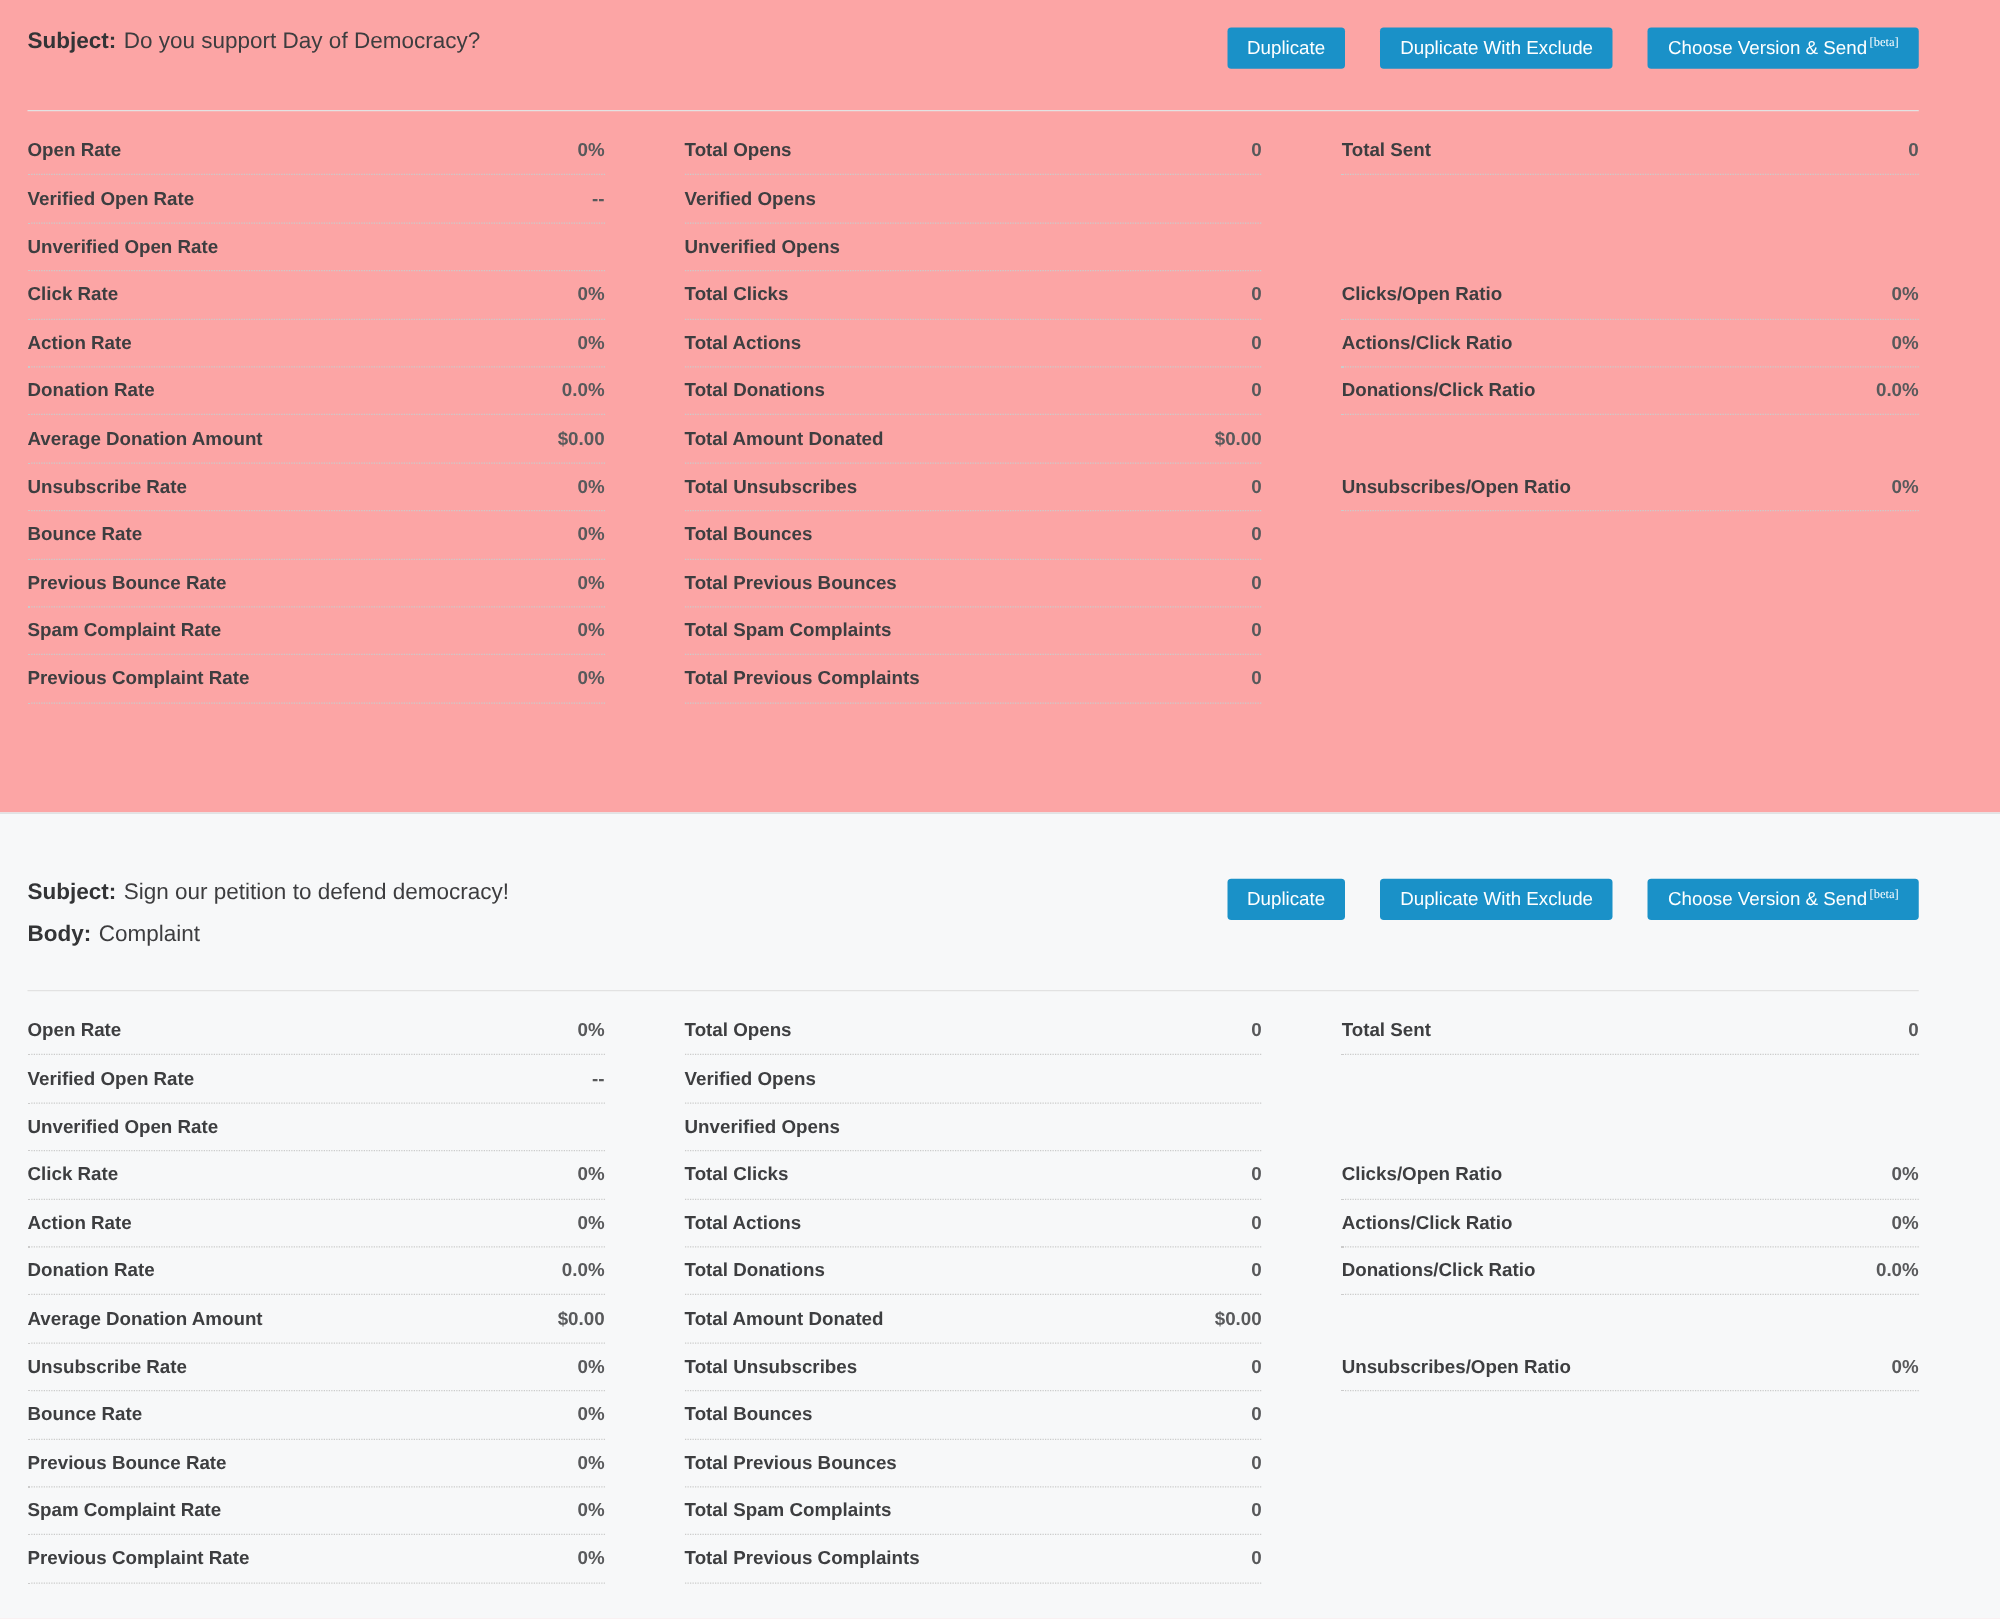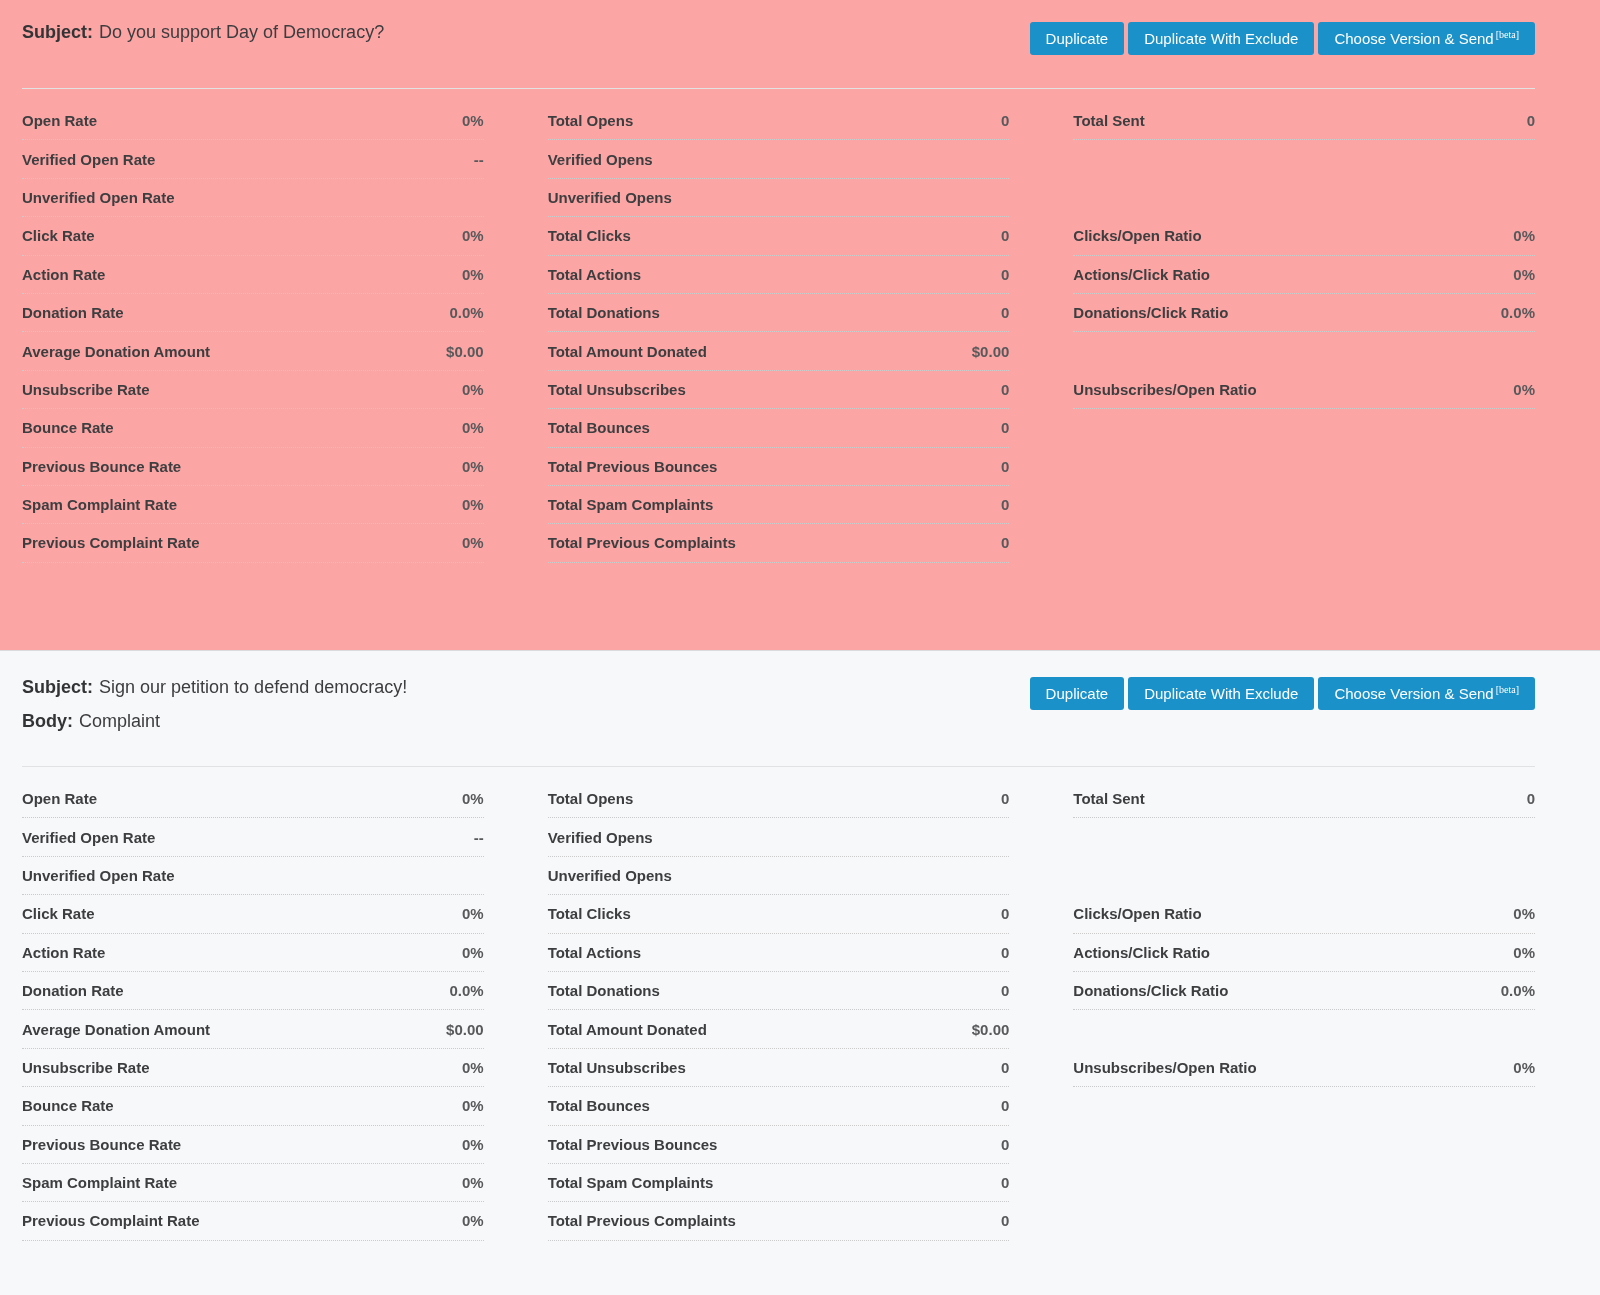--- a/index.html
+++ b/index.html
@@ -20,35 +20,35 @@
   }
   .panel {
     width: 1600px;
     padding: 20px 65px 0 22px;
   }
   .panel--one { height: 650px; background: #fca5a5; }
   .panel--two {
     height: 645px;
     background: #f7f8f9;
     border-top: 1px solid #d9dbdd;
-    padding-top: 24px;
+    padding-top: 50px;
   }
   .panel-header {
     display: flex;
     justify-content: space-between;
     align-items: flex-start;
   }
   .subject-line, .body-line {
     font-size: 18px;
     line-height: 24px;
     color: #3d3d3f;
   }
   .body-line { margin-top: 10px; }
   .field-label { font-weight: 700; color: #333436; margin-right: 6px; }
-  .button-group { display: flex; gap: 4px; flex-shrink: 0; padding-top: 2px; }
+  .button-group { display: flex; gap: 28px; flex-shrink: 0; padding-top: 2px; }
   .btn {
     background: var(--accent);
     color: #ffffff;
     border: none;
     border-radius: 3px;
     font-family: "Liberation Sans", sans-serif;
     font-size: 15px;
     line-height: 33px;
     height: 33px;
     padding: 0 16px;

